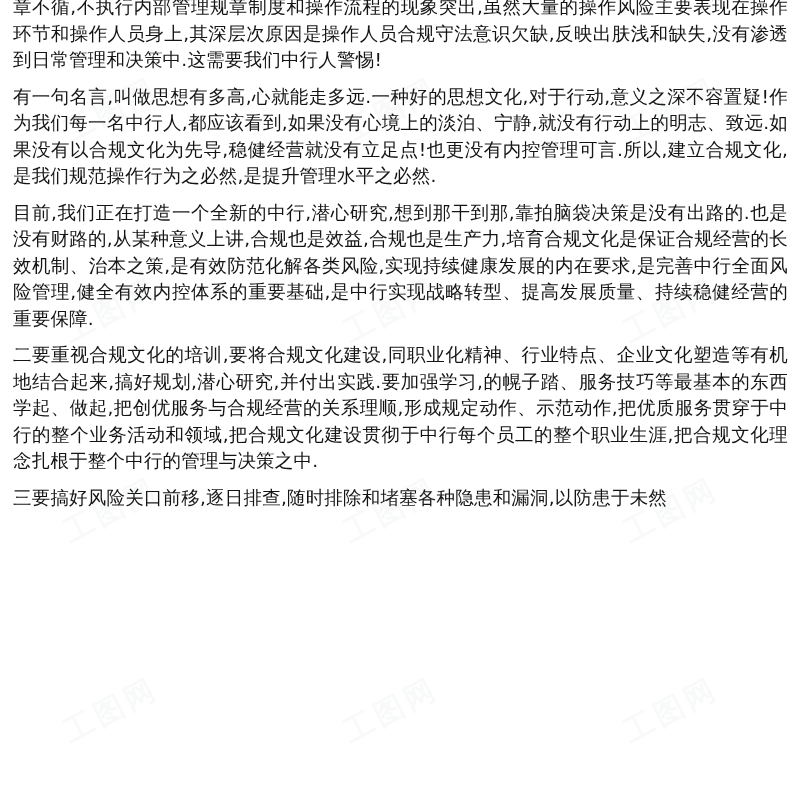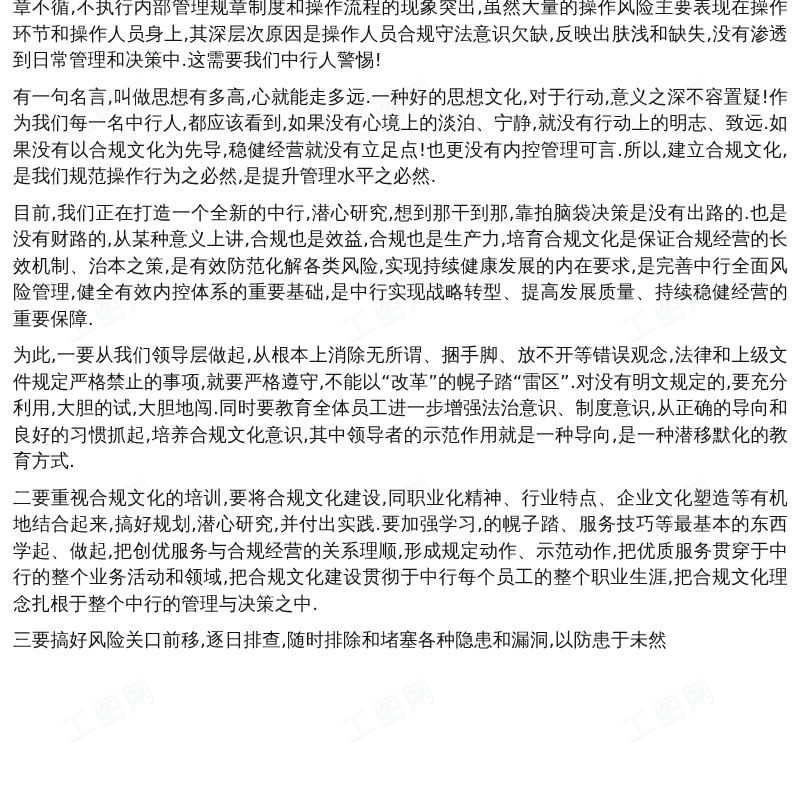--- a/index.html
+++ b/index.html
@@ -70,18 +70,17 @@
       <span style="left: 620px; top: 490px;">工图网</span>
       <span style="left: 60px; top: 690px;">工图网</span>
       <span style="left: 340px; top: 690px;">工图网</span>
       <span style="left: 620px; top: 690px;">工图网</span>
     </div>
 
   <div class="text-flow">
     <p>章不循,不执行内部管理规章制度和操作流程的现象突出,虽然大量的操作风险主要表现在操作环节和操作人员身上,其深层次原因是操作人员合规守法意识欠缺,反映出肤浅和缺失,没有渗透到日常管理和决策中.这需要我们中行人警惕!</p>
     <p>有一句名言,叫做思想有多高,心就能走多远.一种好的思想文化,对于行动,意义之深不容置疑!作为我们每一名中行人,都应该看到,如果没有心境上的淡泊、宁静,就没有行动上的明志、致远.如果没有以合规文化为先导,稳健经营就没有立足点!也更没有内控管理可言.所以,建立合规文化,是我们规范操作行为之必然,是提升管理水平之必然.</p>
     <p>目前,我们正在打造一个全新的中行,潜心研究,想到那干到那,靠拍脑袋决策是没有出路的.也是没有财路的,从某种意义上讲,合规也是效益,合规也是生产力,培育合规文化是保证合规经营的长效机制、治本之策,是有效防范化解各类风险,实现持续健康发展的内在要求,是完善中行全面风险管理,健全有效内控体系的重要基础,是中行实现战略转型、提高发展质量、持续稳健经营的重要保障.</p>
-    <p>为此,一要从我们领导层做起,从根本上消除无所谓、捆手脚、放不开等错误观念,法律和上级文件规定严格禁止的事项,就要严格遵守,不能以“改革”的幌子踏“雷区”.对没有明文规定的,要充分利用,大胆的试,大胆地闯.同时要教育全体员工进一步增强法治意识、制度意识,从正确的导向和良好的习惯抓起,培养合规文化意识,其中领导者的示范作用就是一种导向,是一种潜移默化的教育方式.</p>
     <p>二要重视合规文化的培训,要将合规文化建设,同职业化精神、行业特点、企业文化塑造等有机地结合起来,搞好规划,潜心研究,并付出实践.要加强学习,的幌子踏、服务技巧等最基本的东西学起、做起,把创优服务与合规经营的关系理顺,形成规定动作、示范动作,把优质服务贯穿于中行的整个业务活动和领域,把合规文化建设贯彻于中行每个员工的整个职业生涯,把合规文化理念扎根于整个中行的管理与决策之中.</p>
     <p>三要搞好风险关口前移,逐日排查,随时排除和堵塞各种隐患和漏洞,以防患于未然</p>
   </div>
 
 </div>
 
 </body></html>

